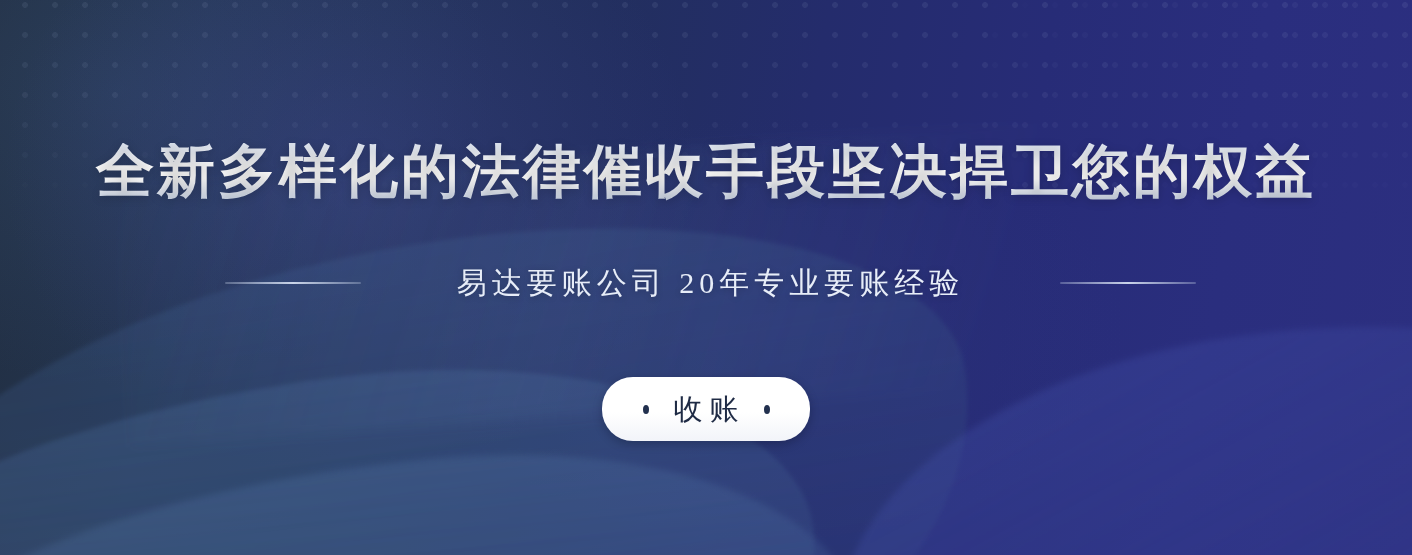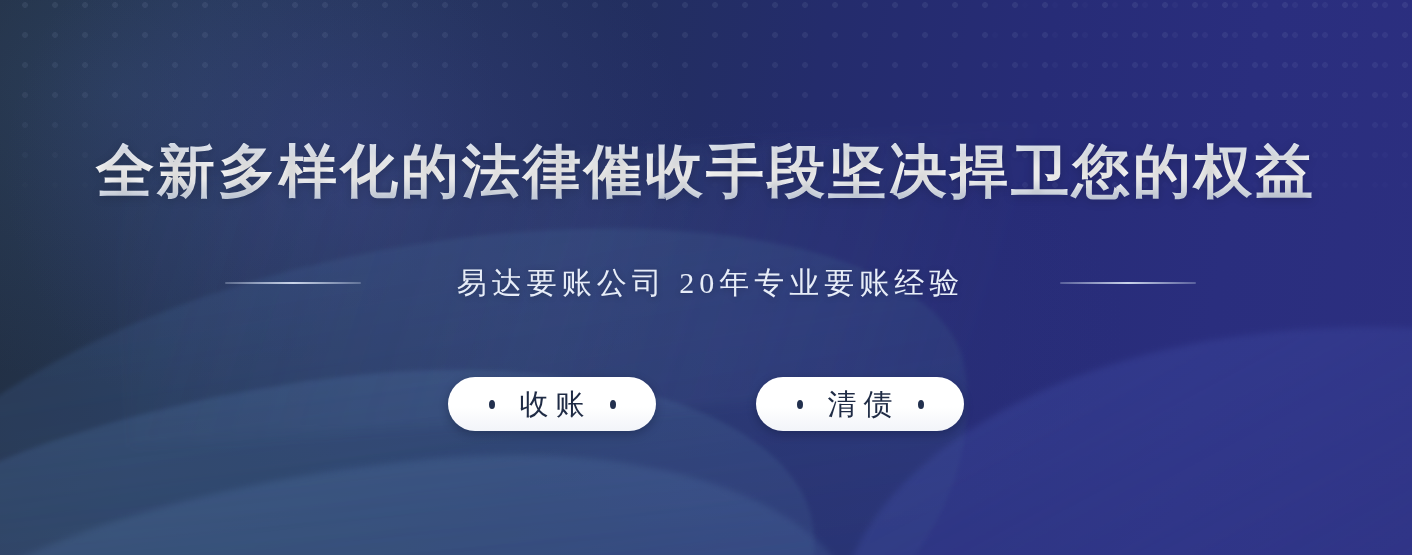--- a/index.html
+++ b/index.html
@@ -174,21 +174,21 @@
     position: absolute;
     left: 0; right: 0;
     top: 377px;
     display: flex;
     align-items: center;
     justify-content: center;
     gap: 100px;
   }
   .pill {
     width: 208px;
-    height: 54px;
+    height: 64px;
     border-radius: 31px;
     background: linear-gradient(180deg, #ffffff 0%, #ffffff 55%, #f2f4f9 100%);
     box-shadow: 0 3px 10px rgba(5,10,30,0.28);
     display: flex;
     align-items: center;
     justify-content: center;
     gap: 18px;
   }
   .pill-dot {
     width: 6px;
@@ -237,21 +237,16 @@
     <div id="pill-row">
 
       <div class="pill">
         <span class="pill-dot"></span>
         <span class="pill-label">收账</span>
         <span class="pill-dot"></span>
       </div>
 
 
 
-      <div class="pill">
-        <span class="pill-dot"></span>
-        <span class="pill-label">清债</span>
-        <span class="pill-dot"></span>
-      </div>
 
     </div>
   </div>
 </div>
 
 </body></html>

